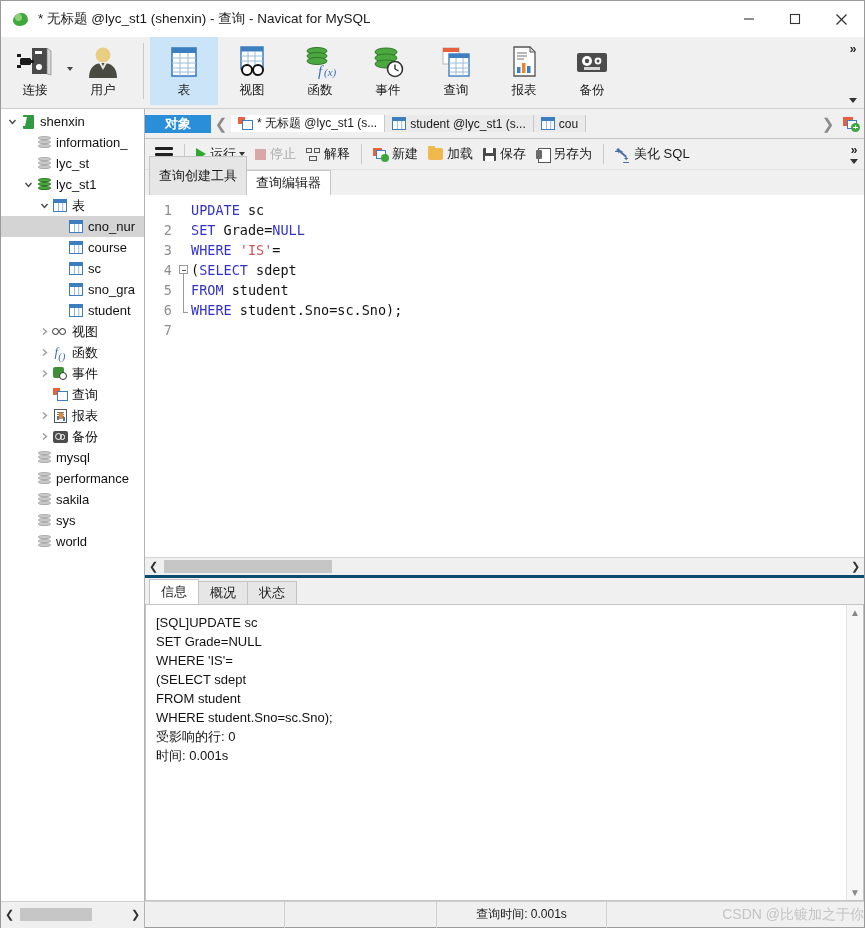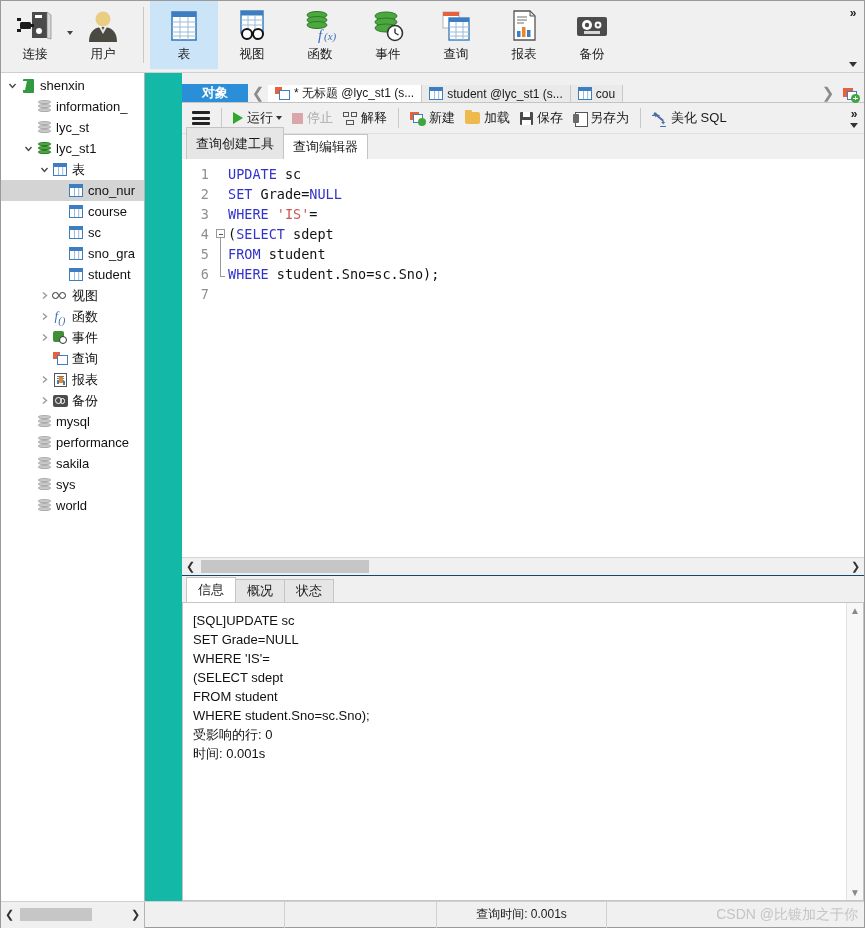--- a/index.html
+++ b/index.html
@@ -163,22 +163,21 @@
     border-left: 4px solid transparent;
     border-right: 4px solid transparent;
     border-top: 5px solid #333;
   }
 
   
   .body {
     flex: 1 1 auto;
     display: flex;
     min-height: 0;
-    background: #14b8a6;
-    gap: 37px;
+    background: #ef4444;
   }
 
   
   .sidebar {
     width: 144px;
     flex: 0 0 144px;
     background: #ffffff;
     border-right: 1px solid #b4b4b4;
     display: flex;
     flex-direction: column;
@@ -303,21 +302,21 @@
     min-width: 0;
     background: #f0f0f0;
   }
 
   
   .tabbar {
     height: 30px;
     flex: 0 0 30px;
     background: #f0f0f0;
     display: flex;
-    align-items: flex-end;
+    align-items: center;
     border-bottom: 1px solid #c4c4c4;
   }
   .tab-obj {
     width: 66px;
     background: #2a8fd8;
     color: #fff;
     font-size: 13px;
     display:flex; align-items:center; justify-content:center;
     font-weight: 600;
   }
@@ -407,21 +406,21 @@
   .subtabs {
     height: 26px;
     flex: 0 0 26px;
     background: #f0f0f0;
     display: flex;
     align-items: flex-end;
     padding-left: 4px;
     border-bottom: 1px solid #ffffff;
   }
   .subtab {
-    height: 32px;
+    height: 39px;
     padding: 0 9px;
     font-size: 13px;
     color: #1a1a1a;
     display: flex; align-items: center;
     background: #e6e6e6;
     border: 1px solid #c4c4c4;
     border-bottom: none;
     margin-right: -1px;
     white-space: nowrap;
   }
@@ -493,21 +492,21 @@
     display:flex; align-items:center;
   }
 
   
   .results {
     flex: 0 0 326px;
     height: 326px;
     background: #f0f0f0;
     display: flex;
     flex-direction: column;
-    border-top: 1px solid #0c4a6e;
+    border-top: 3px solid #0c4a6e;
   }
   .res-tabs {
     height: 26px; flex:0 0 26px;
     display:flex; align-items:flex-end;
     padding-left: 4px;
     background:#f0f0f0;
   }
   .res-tab {
     height: 23px;
     padding: 0 11px;
@@ -560,29 +559,53 @@
     display:flex; align-items:center;
     background:#f0f0f0;
     border-right:1px solid #b4b4b4;
   }
   .botbar-right { flex:1 1 auto; height:26px; display:flex; align-items:center; }
   .bb-cell { height:26px; display:flex; align-items:center; justify-content:center; border-right:1px solid #d0d0d0; font-size:12px; color:#1a1a1a; }
   .watermark {
     margin-left:auto;
     font-size: 14px;
     color: #c4c4c4;
-    padding-right: 6px;
     white-space: nowrap;
   }
 </style>
 </head>
 <body>
 
 <div id="app">
 
+  <div class="titlebar">
+    <div class="title-logo">
+      <div class="leaf"></div>
+        <div class="leaf2"></div>
+    </div>
+    <div class="title-text">* 无标题 @lyc_st1 (shenxin) - 查询 - Navicat for MySQL</div>
+    <div class="winbtns">
+      <div class="winbtn">
+        <svg width="12" height="12" viewBox="0 0 12 12">
+            <line x1="1" y1="6" x2="11" y2="6" stroke="#333" stroke-width="1.1"></line>
+          </svg>
+      </div>
+      <div class="winbtn">
+        <svg width="12" height="12" viewBox="0 0 12 12">
+            <rect x="1.5" y="1.5" width="9" height="9" fill="none" stroke="#333" stroke-width="1.1"></rect>
+          </svg>
+      </div>
+      <div class="winbtn">
+        <svg width="13" height="13" viewBox="0 0 13 13">
+            <line x1="1.5" y1="1.5" x2="11.5" y2="11.5" stroke="#333" stroke-width="1.2"></line>
+            <line x1="11.5" y1="1.5" x2="1.5" y2="11.5" stroke="#333" stroke-width="1.2"></line>
+          </svg>
+      </div>
+    </div>
+  </div>
 
 
   <div class="ribbon">
 
     <div class="rib-btn">
       <div class="rib-ico">
         <svg width="38" height="34" viewBox="0 0 38 34">
           <rect x="16" y="3" width="15" height="26" fill="#4a4a4a"></rect>
           <polygon points="31,3 35,6 35,30 31,29" fill="#d8d8d8" stroke="#777" stroke-width="0.6"></polygon>
           <circle cx="23" cy="22" r="3" fill="#fff"></circle>

